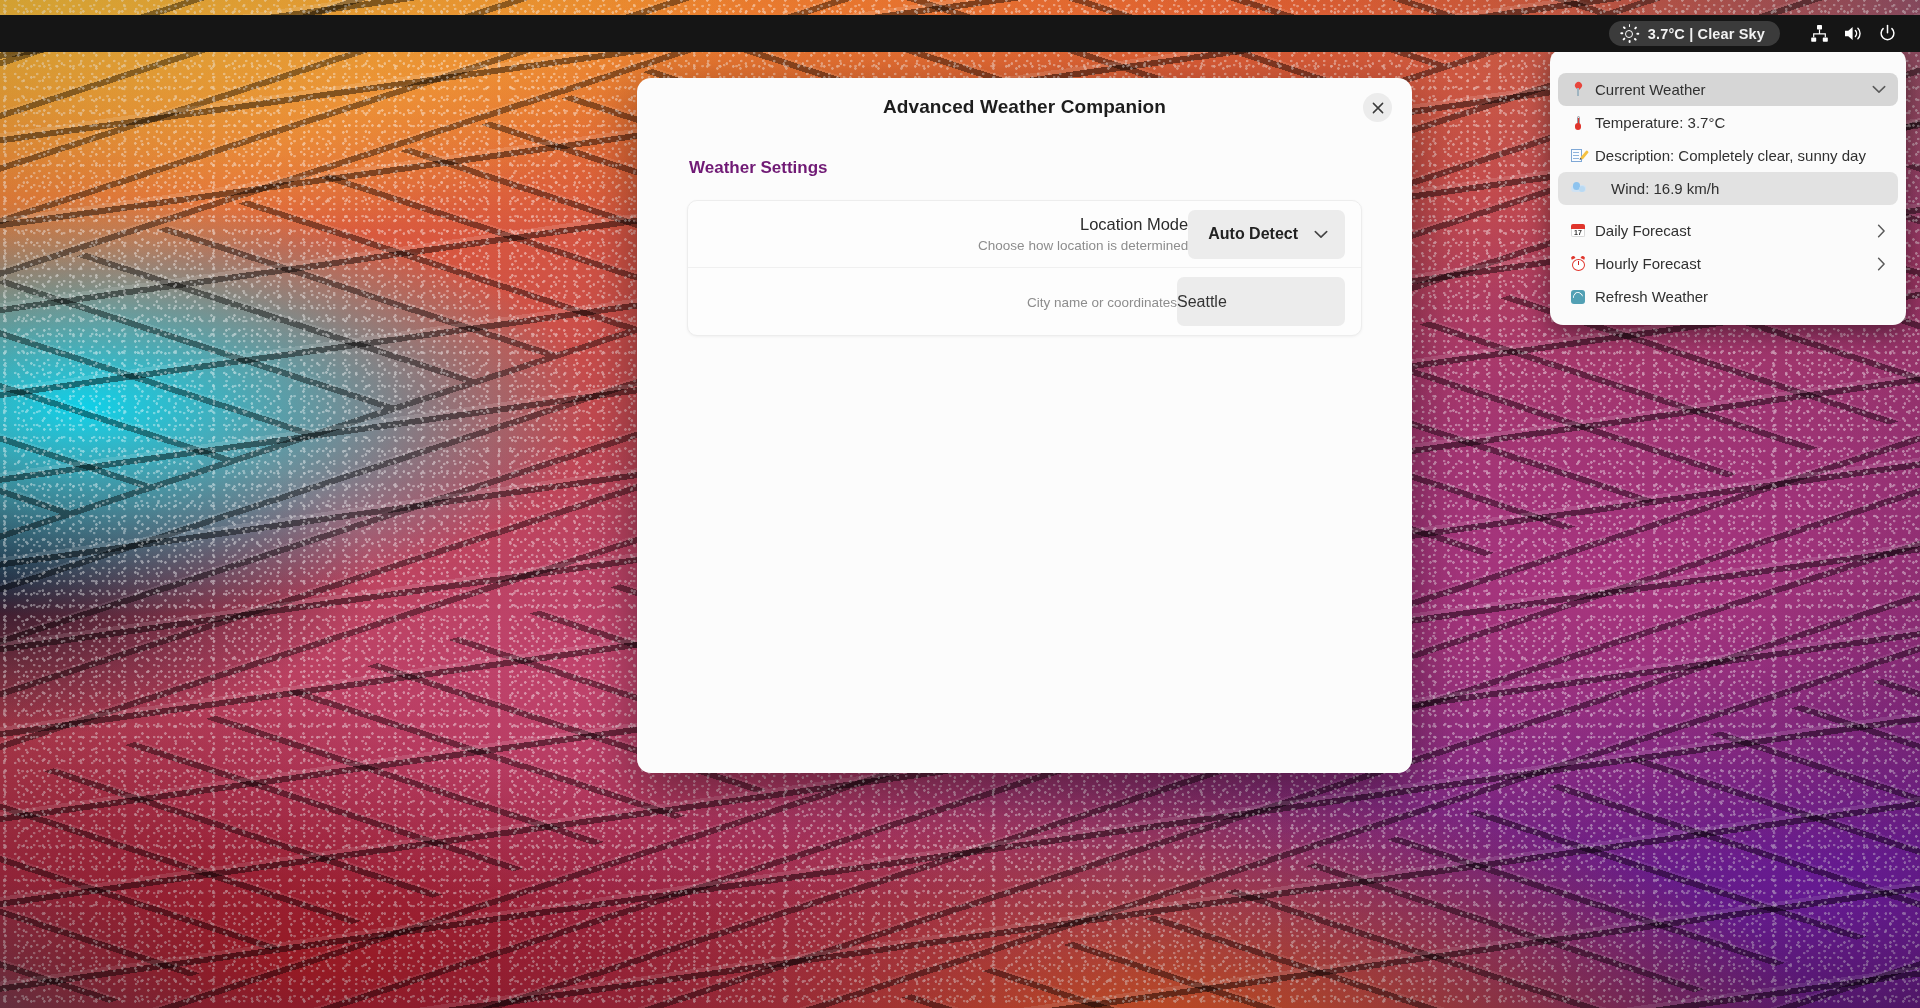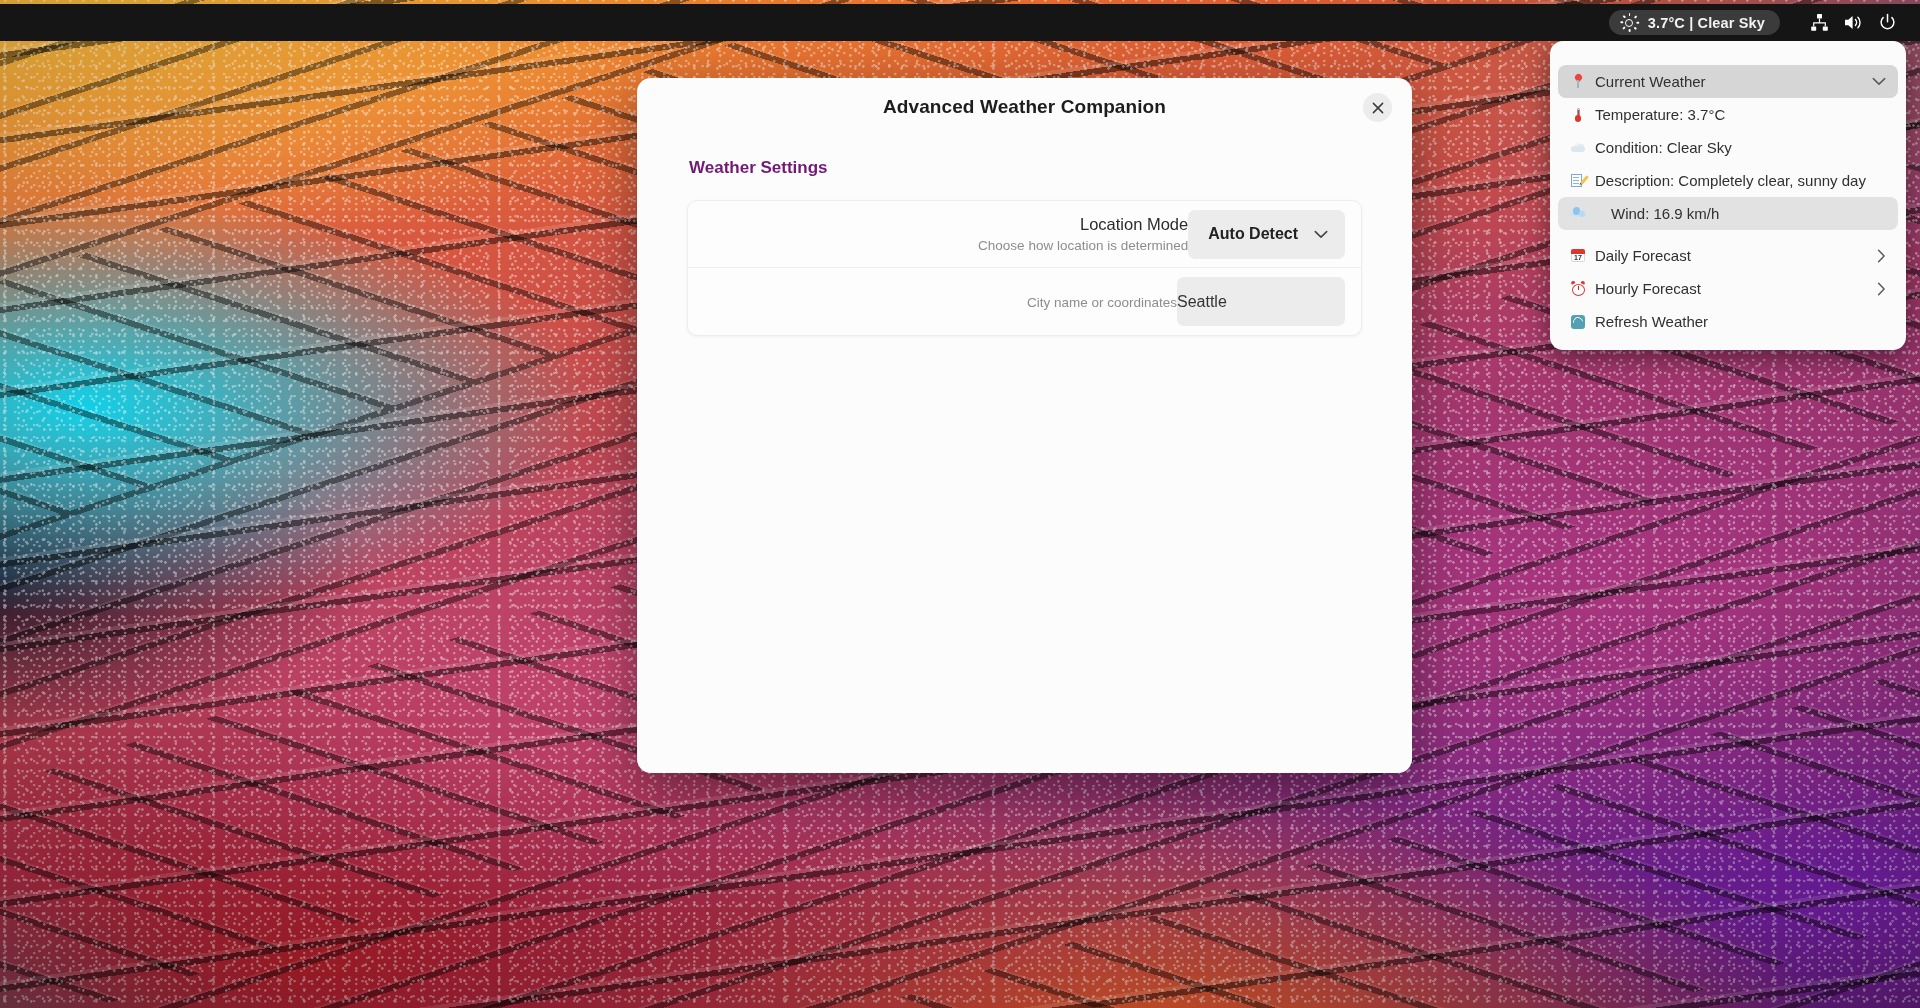--- a/index.html
+++ b/index.html
@@ -76,21 +76,21 @@
       radial-gradient(circle at 54% 92%, rgba(255,255,255,.8) 0 1px, transparent 1.6px);
     background-size:13px 11px, 17px 15px, 11px 13px, 19px 17px, 15px 12px, 23px 19px;
     opacity:.5;
   }
   .wp-vig{
     background:radial-gradient(ellipse 85% 75% at 50% 42%, rgba(0,0,0,0) 45%, rgba(0,0,0,.38) 100%);
   }
 
   
   #topbar{
-    position:absolute; top:4px; left:0; width:1920px; height:37px;
+    position:absolute; top:15px; left:0; width:1920px; height:37px;
     background:#151515;
     display:flex; align-items:center; justify-content:flex-end;
     z-index:40;
   }
   .tb-right{ display:flex; align-items:center; gap:0; padding-right:16px; }
   #weather-indicator{
     display:flex; align-items:center; gap:9px;
     background:#3b3b3b;
     border-radius:16px;
     padding:3px 15px 3px 11px;
@@ -108,21 +108,21 @@
     transform-origin:0.8px 9.5px;
   }
   #weather-indicator .label{
     color:#f2f2f2; font-size:14.5px; font-weight:700; letter-spacing:.15px; white-space:nowrap;
   }
   .tb-icon{ width:34px; height:37px; display:flex; align-items:center; justify-content:center; cursor:pointer; }
   .tb-icon svg{ display:block; }
 
   
   #weather-panel{
-    position:absolute; top:41px; right:14px; width:356px;
+    position:absolute; top:49px; right:14px; width:356px;
     background:#fbfbfb;
     border-radius:13px;
     box-shadow:0 8px 26px rgba(0,0,0,.45);
     padding:24px 8px 12px 8px;
     z-index:35;
     font-size:15px;
   }
   .wp-row{
     display:flex; align-items:center; gap:9px;
     padding:8px 12px;
@@ -328,30 +328,20 @@
     <span class="emoji">
       <span class="ic ic-thermo">
           <span class="t1"></span>
           <span class="t3"></span>
           <span class="t2"></span>
         </span>
     </span>
     <span class="txt">Temperature: 3.7°C</span>
   </div>
 
-  <div class="wp-row">
-    <span class="emoji">
-      <span class="ic ic-cloud">
-          <span class="c2"></span>
-          <span class="c3"></span>
-          <span class="c1"></span>
-        </span>
-    </span>
-    <span class="txt">Condition: Clear Sky</span>
-  </div>
 
   <div class="wp-row">
     <span class="emoji">
       <span class="ic ic-memo">
         <span class="m1"></span>
         <span class="ln" style="top:4px"></span>
         <span class="ln" style="top:7px"></span>
         <span class="ln" style="top:10px"></span>
         <span class="pencil"></span>
       </span>

